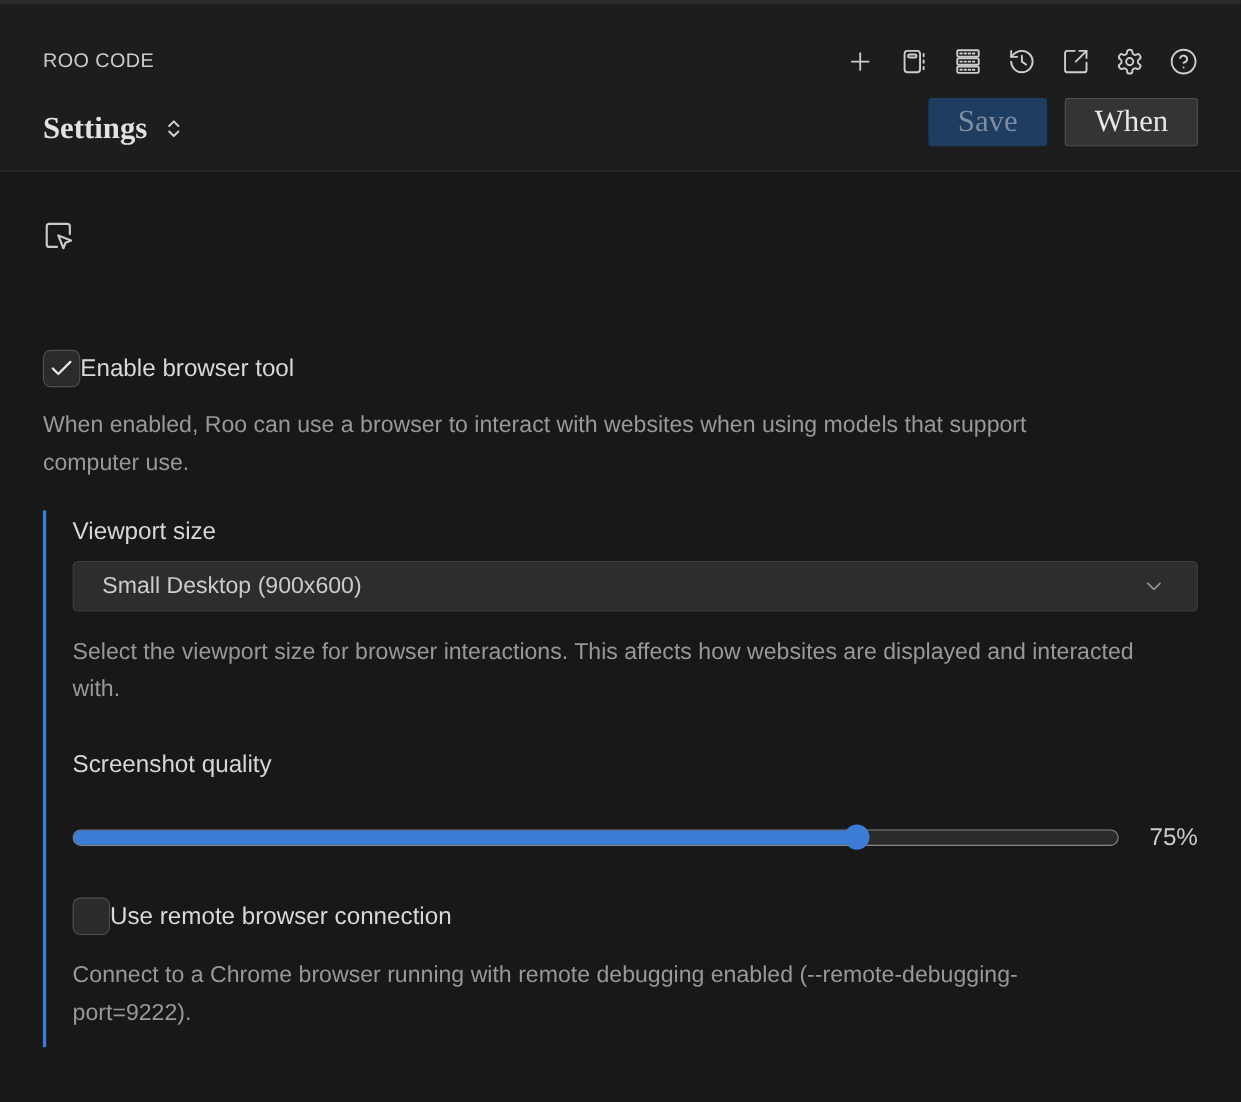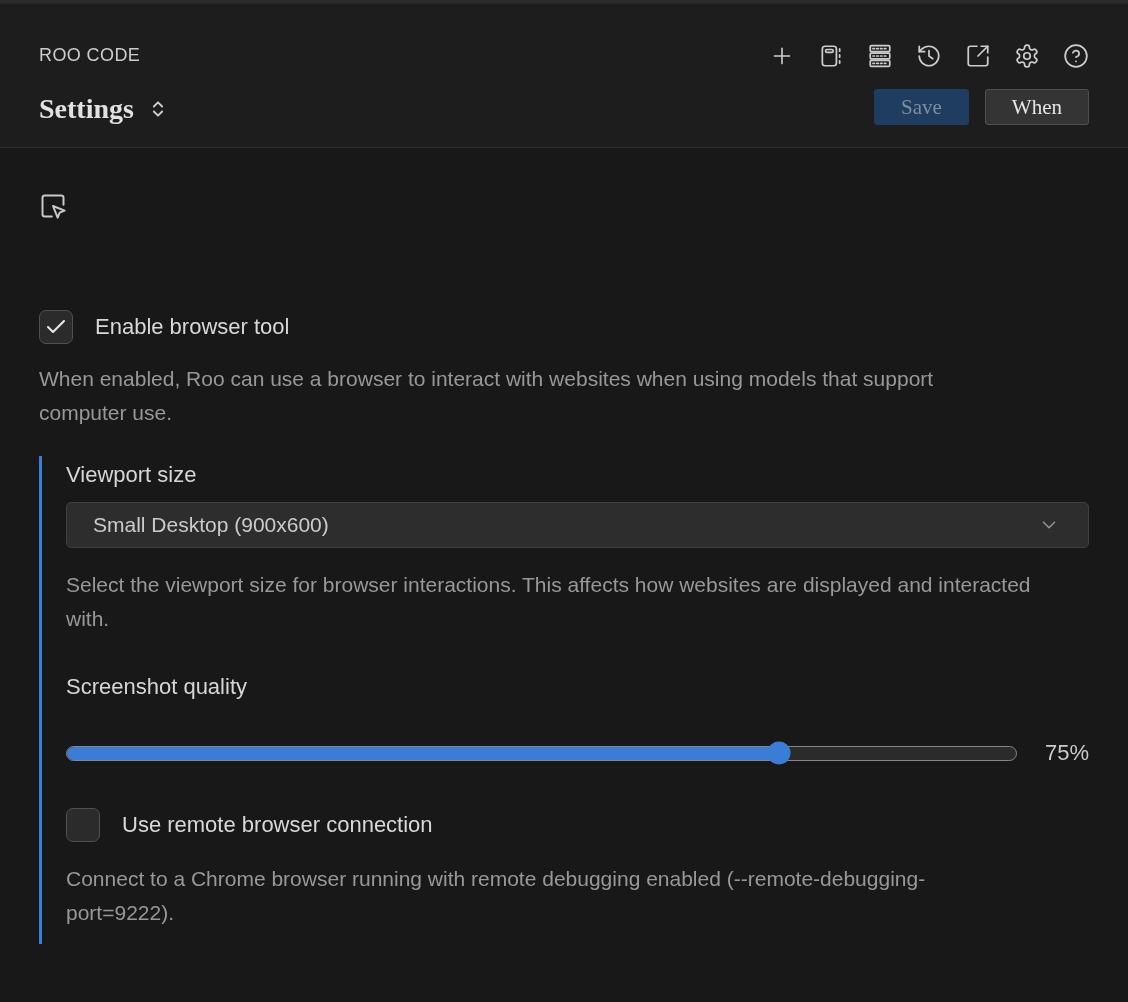--- a/index.html
+++ b/index.html
@@ -18,31 +18,31 @@
   .titlebar-icons { display: flex; align-items: center; gap: 22px; }
   .icon-btn { width: 27px; height: 27px; display: flex; align-items: center; justify-content: center; color: #cdcdcd; cursor: pointer; }
   .icon-btn svg { width: 26px; height: 26px; }
 
   .settings-row { display: flex; align-items: flex-end; justify-content: space-between; padding: 20px 0 22px 0; font-family: Liberation Serif, serif; }
   .settings-left { display: flex; align-items: center; gap: 14px; }
   .page-title { font-size: 28px; font-weight: 700; color: #e2e2e2; }
   .unfold-icon { color: #d0d0d0; display: flex; }
   .unfold-icon svg { width: 20px; height: 20px; }
   .header-buttons { display: flex; align-items: center; gap: 16px; }
-  .btn { font-family: inherit; font-size: 21px; height: 36px; padding: 0 26px; border-radius: 3px; cursor: pointer; }
+  .btn { font-family: inherit; font-size: 28px; height: 44px; padding: 0 26px; border-radius: 3px; cursor: pointer; }
   .btn-save { background: #1f3c61; color: #7e8da0; border: 1px solid #1f3c61; cursor: default; }
   .btn-done { background: #343434; color: #e6e6e6; border: 1px solid #4f4f4f; }
 
   .content { padding: 0 39px; }
 
   .section-header { display: flex; align-items: center; gap: 20px; padding-top: 44px; margin-bottom: 90px; color: #c9c9c9; }
   .section-header svg { width: 28px; height: 28px; flex: 0 0 auto; }
   .section-title { font-size: 23px; font-weight: 700; color: #c9c9c9; }
 
-  .checkbox-row { display: flex; align-items: center; gap: 22px; cursor: pointer; }
+  .checkbox-row { display: flex; align-items: center; cursor: pointer; }
   .checkbox {
     width: 34px; height: 34px; border-radius: 7px;
     background: #2b2b2b; border: 1.5px solid #505050;
     display: flex; align-items: center; justify-content: center; flex: 0 0 auto;
   }
   .checkbox svg { width: 24px; height: 24px; color: #e6e6e6; display: none; }
   .checkbox.checked svg { display: block; }
   .checkbox-label { font-size: 22px; color: #d8d8d8; }
 
   .desc { font-size: 21px; color: #989898; line-height: 1.62; margin-top: 18px; }

